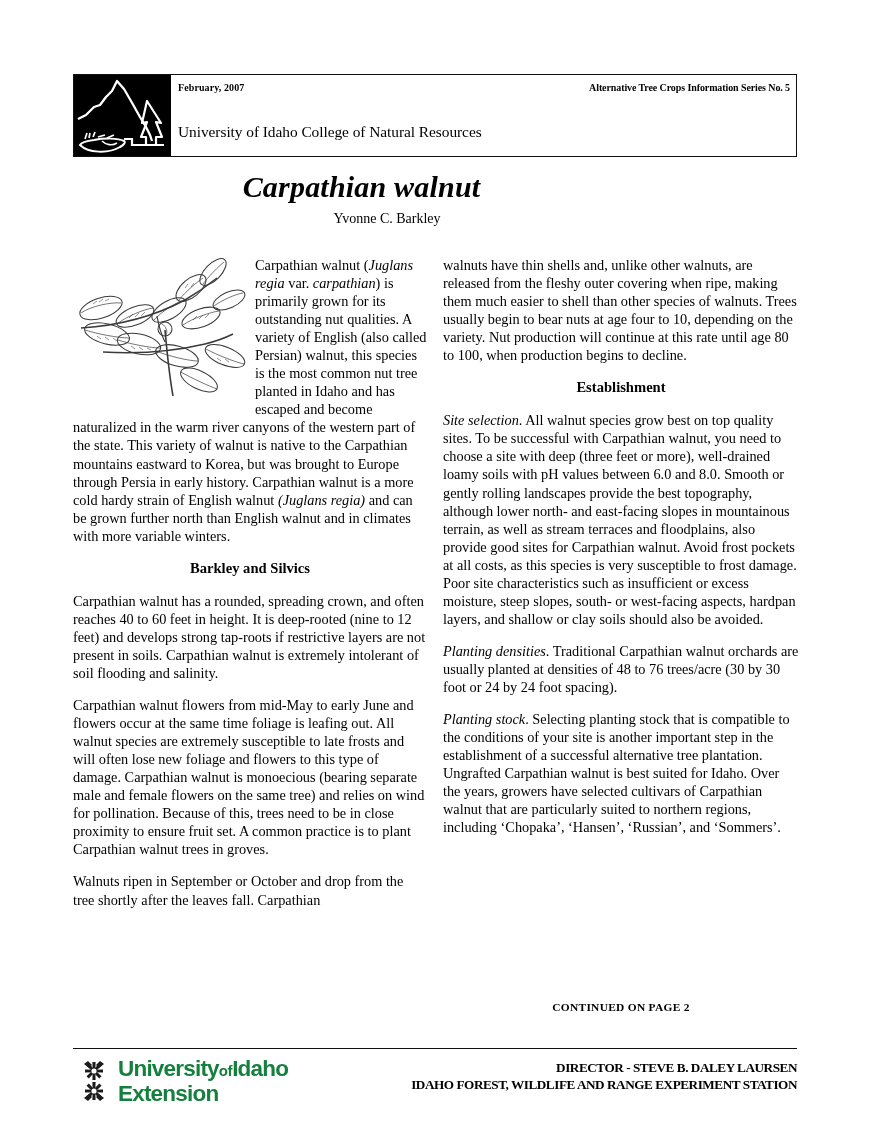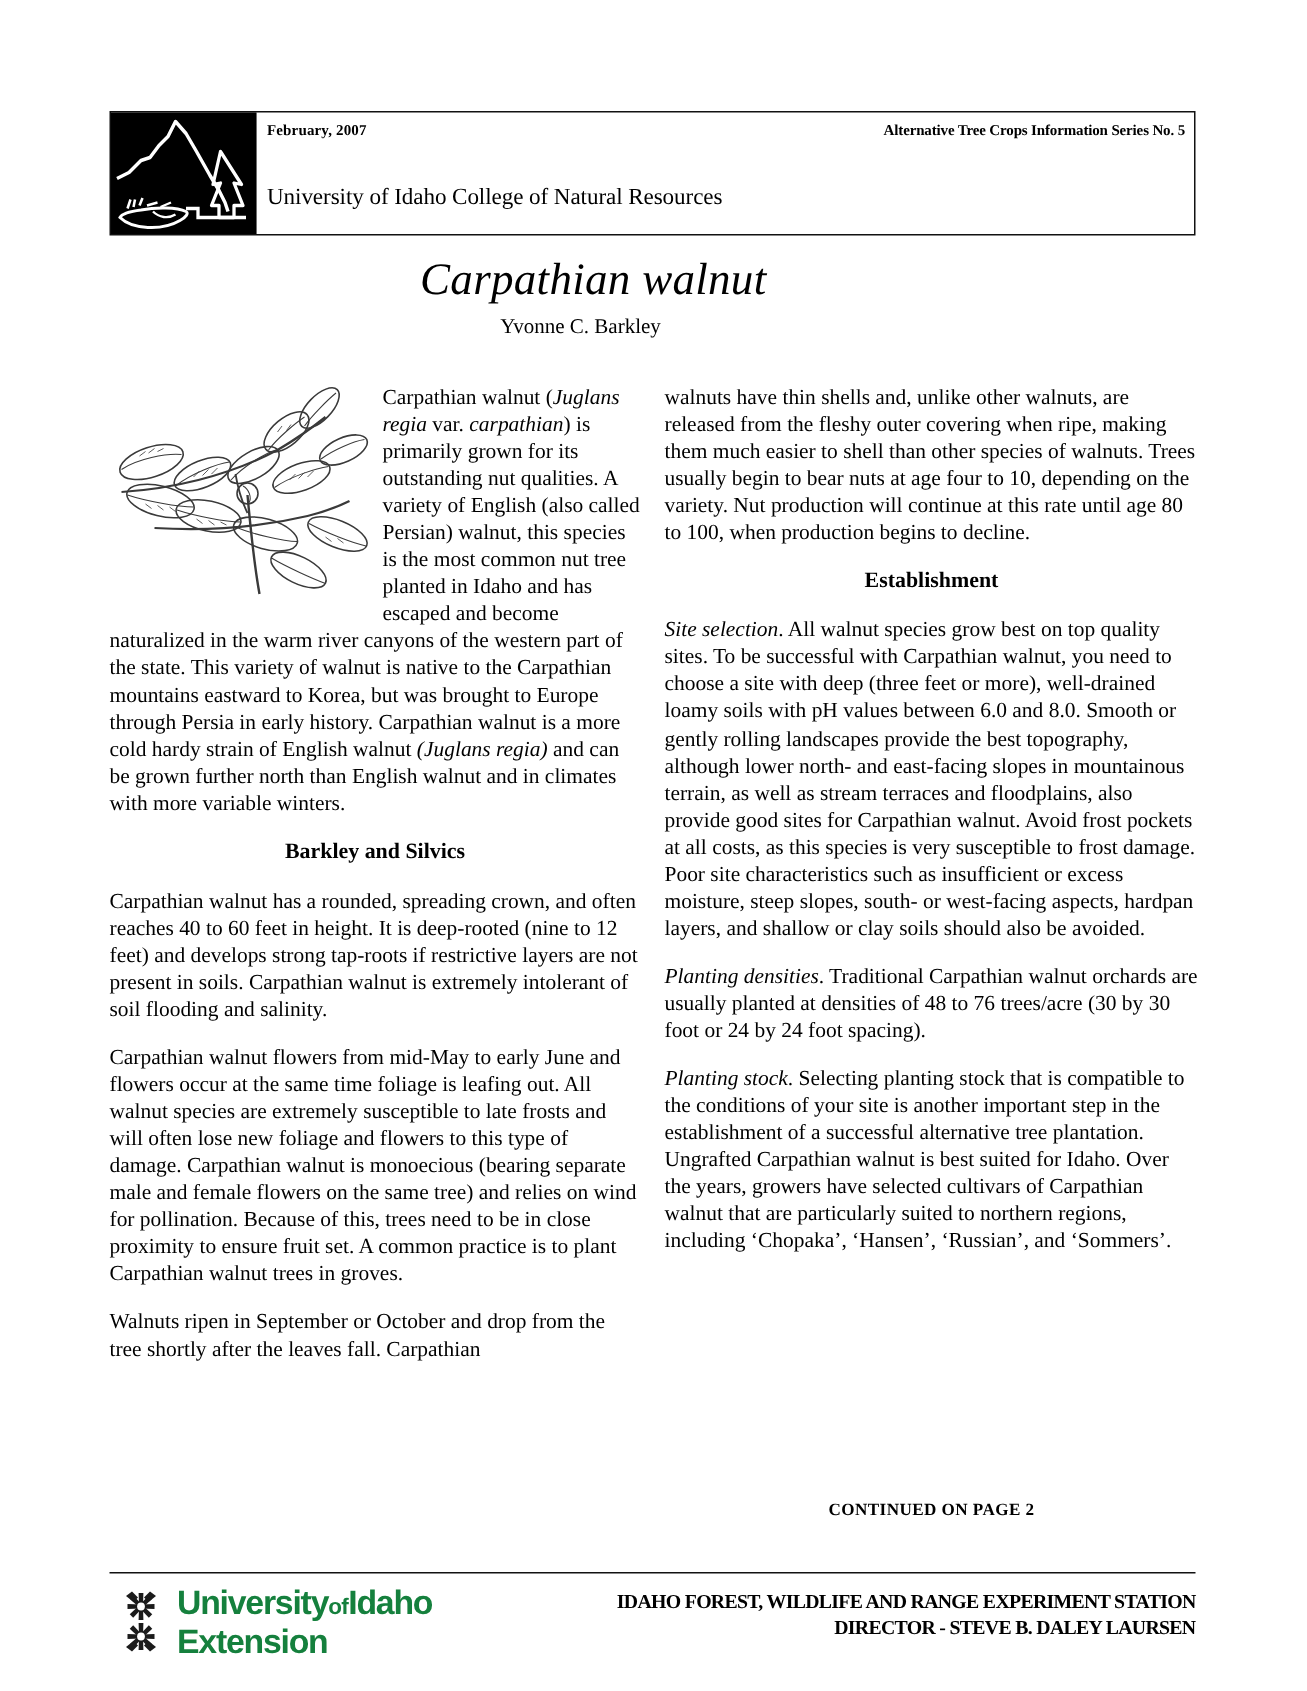--- a/index.html
+++ b/index.html
@@ -72,24 +72,23 @@
   }
 
   
   .doc-title {
     position: absolute;
     left: 0;
     top: 170px;
     width: 723px;
     text-align: center;
     font-style: italic;
-    font-weight: normal;
+    font-weight: bold;
     font-size: 30px;
     letter-spacing: 0.2px;
-    padding-left: 34px;
   }
   .doc-author {
     position: absolute;
     left: 0;
     top: 211px;
     width: 774px;
     text-align: center;
     font-size: 14px;
   }
 
@@ -346,17 +345,17 @@
         </g>
       </svg>
     </div>
     <div class="ext-logo-text">
       <div><span>University</span><span class="small">of</span><span>Idaho</span></div>
       <div>Extension</div>
     </div>
   </div>
 
   <div class="footer-right">
+    <div>DIRECTOR - STEVE B. DALEY LAURSEN</div>
     <div>IDAHO FOREST, WILDLIFE AND RANGE EXPERIMENT STATION</div>
-    <div>DIRECTOR - STEVE B. DALEY LAURSEN</div>
   </div>
 
 </div>
 
 </body></html>

